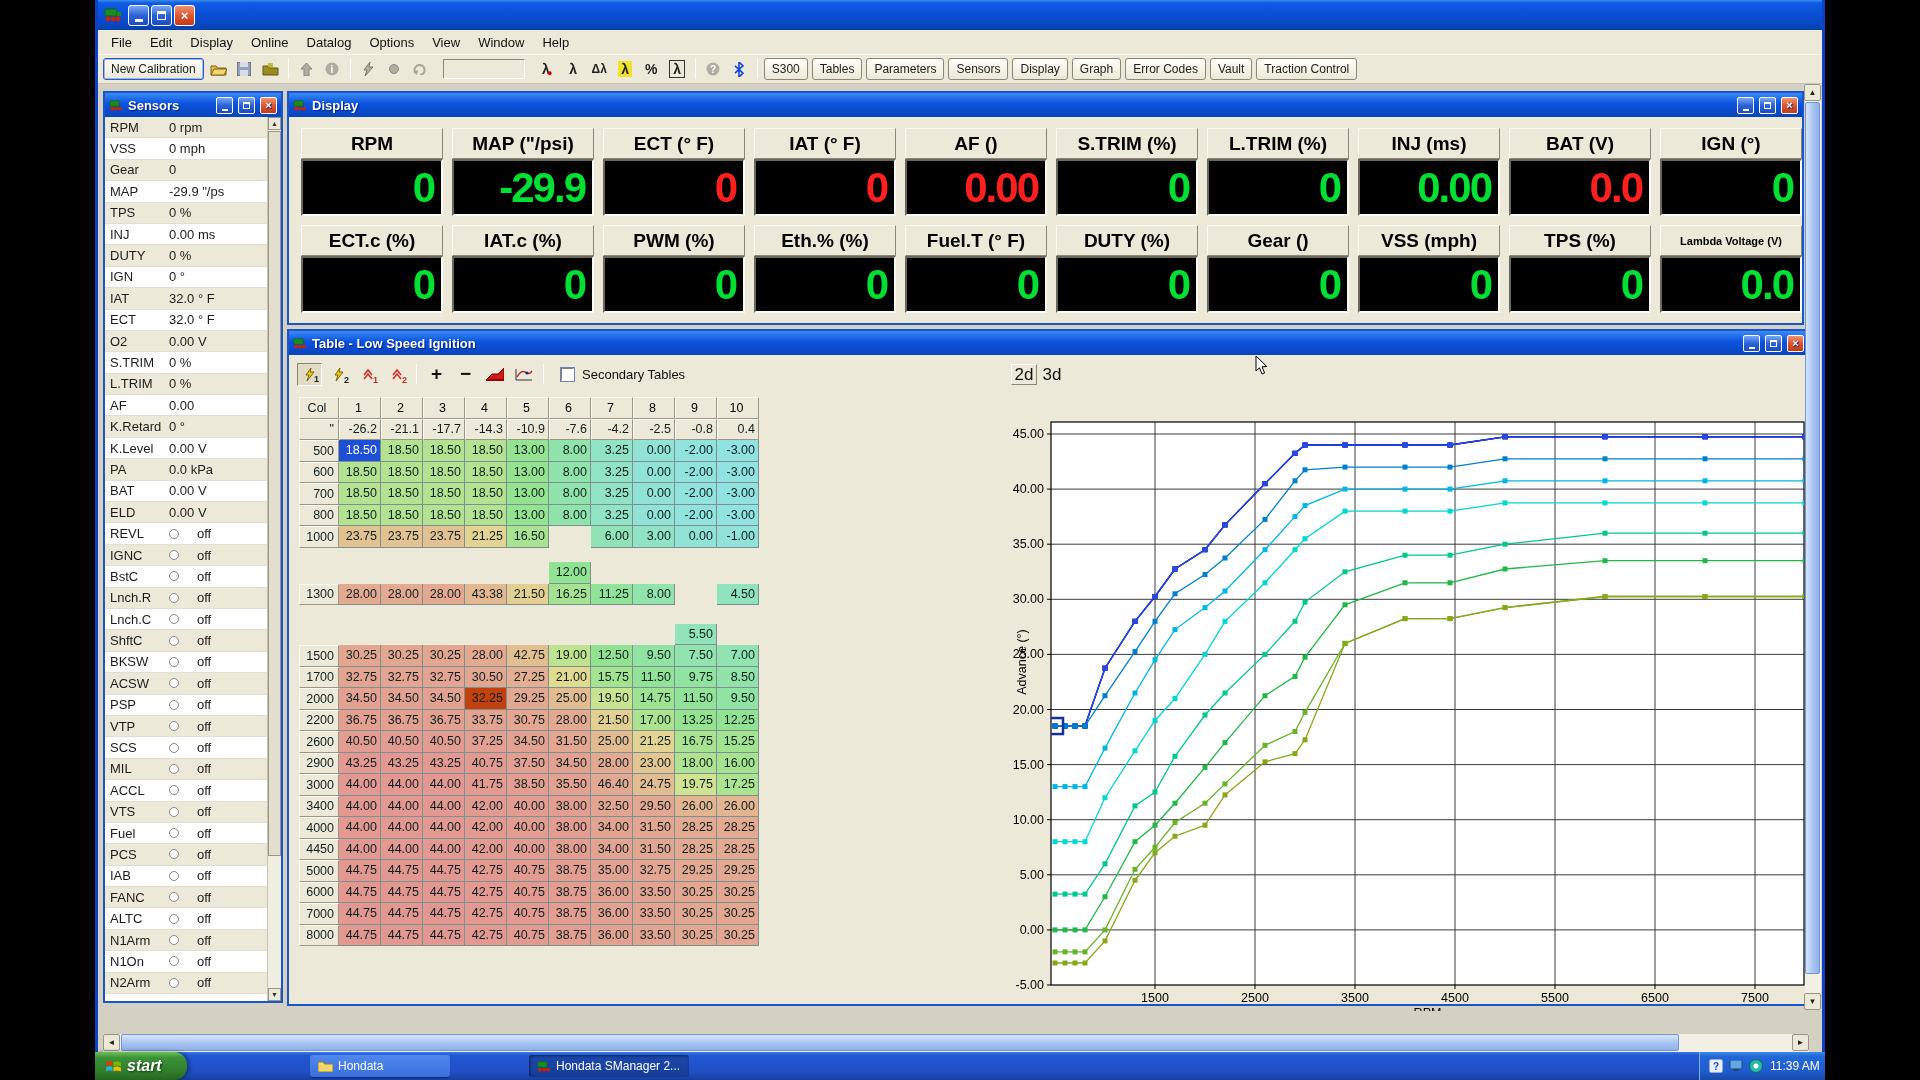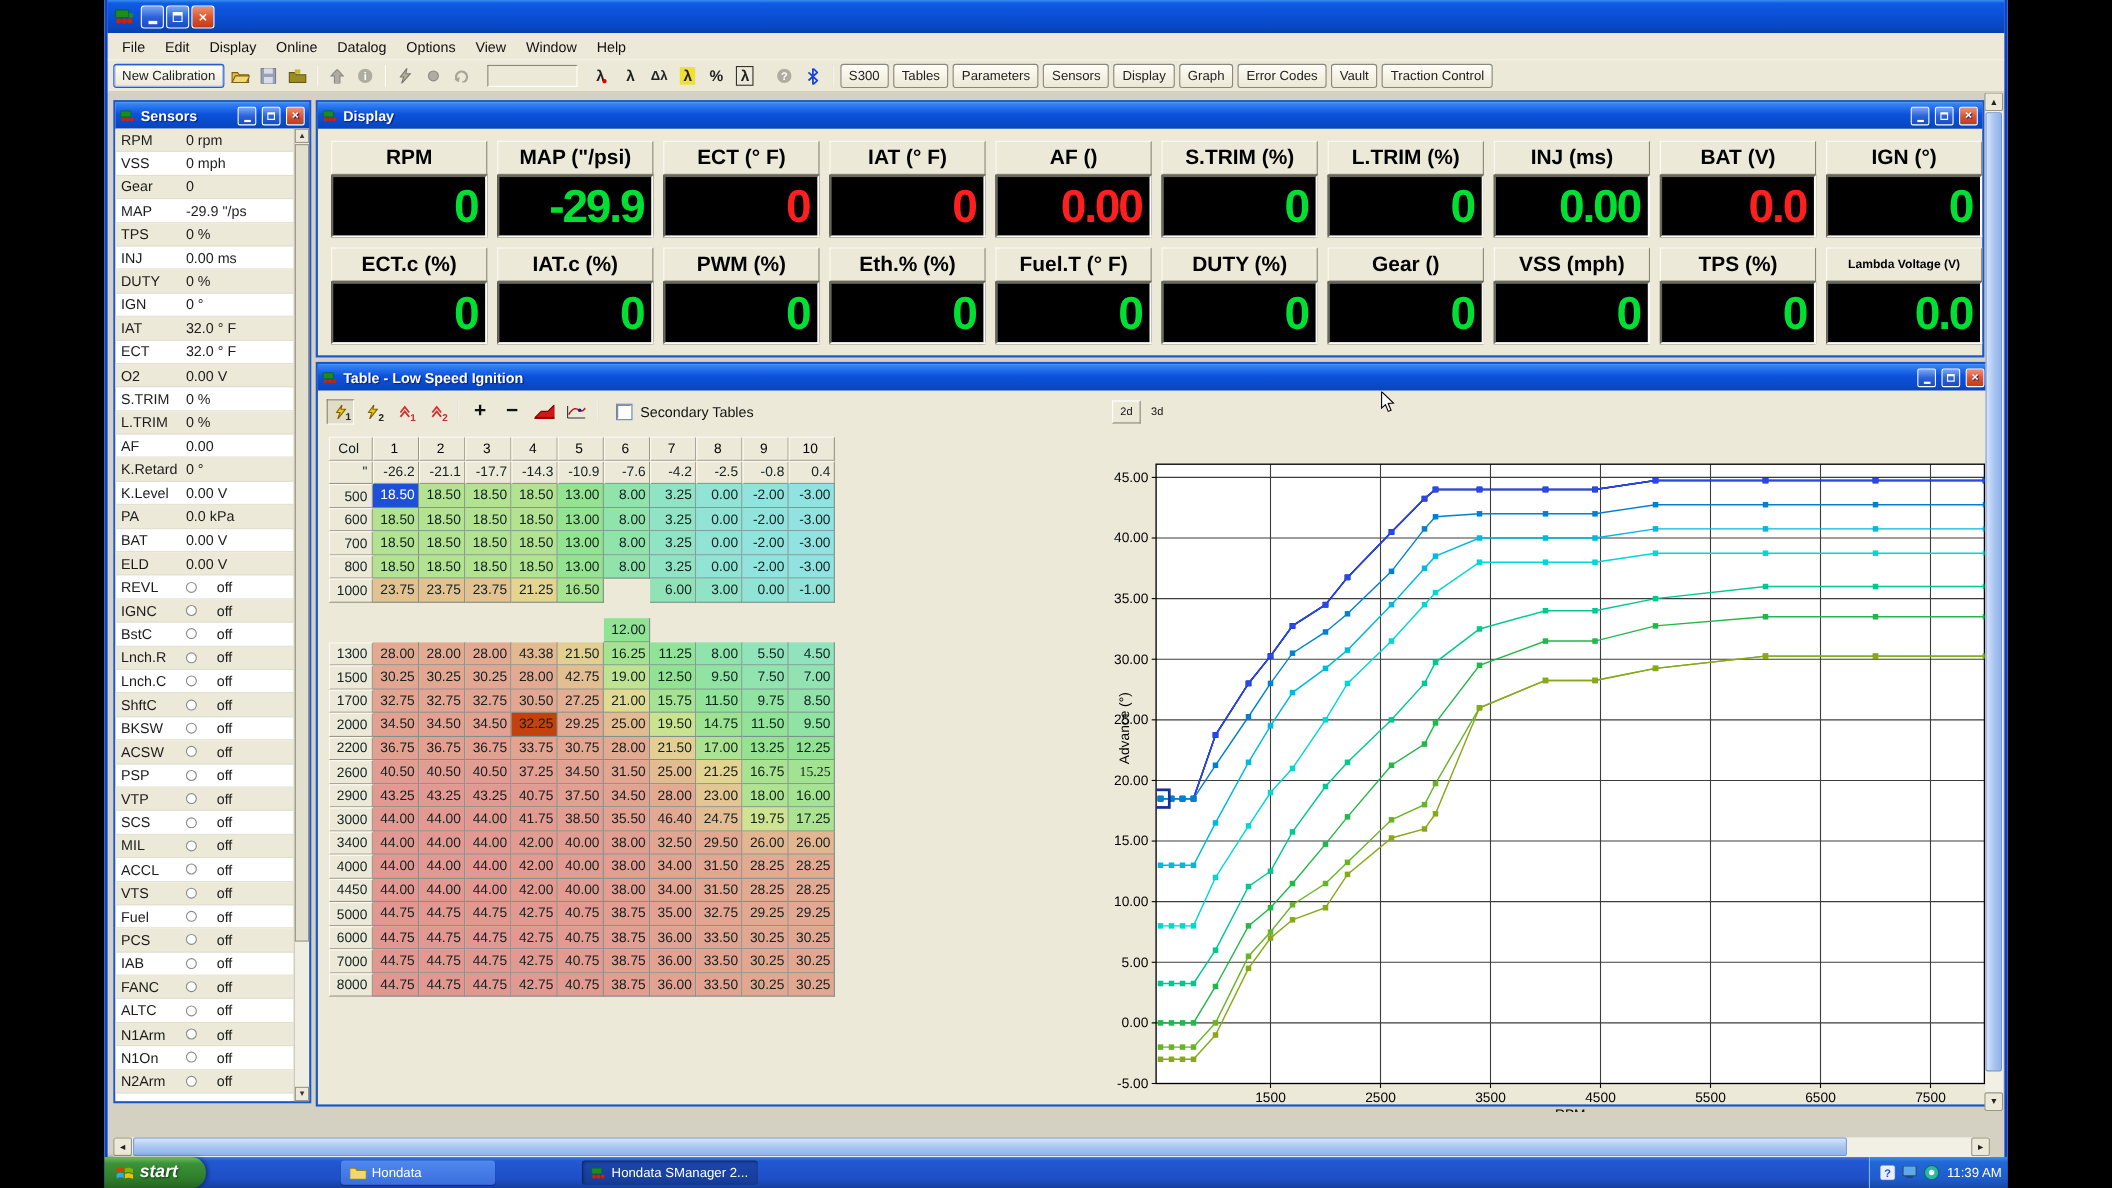--- a/index.html
+++ b/index.html
@@ -68,21 +68,21 @@
   .twi .sub{position:absolute;right:2px;bottom:1px;font-size:9px;font-weight:bold;color:#222}
   .chk{width:13px;height:13px;background:#fff;border:1px solid;border-color:#848276 #fff #fff #848276;outline:1px solid #6a86b8;margin:0 4px 0 10px}
   .ign-table{position:absolute;left:10px;top:66px}
   .trow{display:flex}
   .tc{width:42px;height:21.5px;font-size:12.5px;color:#102020;display:flex;align-items:center;justify-content:flex-end;
     padding-right:3px;border-right:1px solid #7d8f8f;border-bottom:1px solid #7d8f8f}
   .tc.hd{background:#ece9d8;border:1px solid;border-color:#fbfaf4 #9a9684 #9a9684 #fbfaf4;justify-content:center;color:#000}
   .tc.rh{width:40px;background:#ece9d8;border:1px solid;border-color:#fbfaf4 #9a9684 #9a9684 #fbfaf4;justify-content:flex-end;padding-right:4px}
   .tc.bst{background:#ece9d8;border:1px solid;border-color:#fbfaf4 #9a9684 #9a9684 #fbfaf4}
   .tc.sel{background:#1e4fd7;color:#fff}
-  .gtab{position:absolute;top:33px;width:26px;height:21px;display:flex;align-items:center;justify-content:center;font-size:10px;color:#111}
+  .gtab{position:absolute;top:33px;width:26px;height:21px;display:flex;align-items:center;justify-content:center;font-size:17px;color:#111}
   .gtab.active{border:1px solid #9a9684;border-color:#fff #8a8678 #8a8678 #fff;background:#ece9d8}
   .chart-wrap{position:absolute;left:660px;top:80px;width:862px;height:600px}
   
   .hscroll{position:absolute;left:5px;bottom:0;height:18px;width:1706px;background:#f2f0e4}
   .vscroll{position:absolute;right:1px;top:0;width:16px;height:926px;background:#f2f0e4}
   .sarr{position:absolute;width:17px;height:17px;background:#ece9d8;border:1px solid #9a9684;border-radius:2px;
     display:flex;align-items:center;justify-content:center;font-size:8px;color:#222}
   .hthumb{position:absolute;left:18px;top:0;height:17px;width:1558px;border-radius:2px;
     background:linear-gradient(180deg,#d7e5fb,#aac6f2 50%,#8fb2ea);border:1px solid #6e96d8}
   .vthumb{position:absolute;top:18px;left:0;width:15px;height:872px;border-radius:2px;
@@ -626,21 +626,21 @@
             <div class="trow">
               <div class="tc rh">1300</div>
               <div class="tc" style="background: rgb(227, 170, 145);">28.00</div>
               <div class="tc" style="background: rgb(227, 170, 145);">28.00</div>
               <div class="tc" style="background: rgb(227, 170, 145);">28.00</div>
               <div class="tc" style="background: rgb(227, 185, 145);">43.38</div>
               <div class="tc" style="background: rgb(227, 207, 145);">21.50</div>
               <div class="tc" style="background: rgb(166, 227, 145);">16.25</div>
               <div class="tc" style="background: rgb(145, 227, 153);">11.25</div>
               <div class="tc" style="background: rgb(145, 227, 172);">8.00</div>
-              <div class="tc" style="background: rgb(145, 227, 185);">5.50</div>
+              <div class="tc" style="background: rgb(145, 227, 185); margin-top: 40px;">5.50</div>
               <div class="tc" style="background: rgb(145, 227, 190);">4.50</div>
             </div>
             <div class="trow">
               <div class="tc rh">1500</div>
               <div class="tc" style="background: rgb(227, 167, 145);">30.25</div>
               <div class="tc" style="background: rgb(227, 167, 145);">30.25</div>
               <div class="tc" style="background: rgb(227, 167, 145);">30.25</div>
               <div class="tc" style="background: rgb(227, 170, 145);">28.00</div>
               <div class="tc" style="background: rgb(227, 190, 145);">42.75</div>
               <div class="tc" style="background: rgb(191, 227, 145);">19.00</div>
@@ -692,21 +692,21 @@
               <div class="tc rh">2600</div>
               <div class="tc" style="background: rgb(227, 156, 145);">40.50</div>
               <div class="tc" style="background: rgb(227, 156, 145);">40.50</div>
               <div class="tc" style="background: rgb(227, 156, 145);">40.50</div>
               <div class="tc" style="background: rgb(227, 159, 145);">37.25</div>
               <div class="tc" style="background: rgb(227, 162, 145);">34.50</div>
               <div class="tc" style="background: rgb(227, 166, 145);">31.50</div>
               <div class="tc" style="background: rgb(227, 187, 145);">25.00</div>
               <div class="tc" style="background: rgb(227, 212, 145);">21.25</div>
               <div class="tc" style="background: rgb(169, 227, 145);">16.75</div>
-              <div class="tc" style="background: rgb(161, 227, 145); font-family: Liberation Serif, serif;">15.25</div>
+              <div class="tc" style="background: rgb(161, 227, 145);">15.25</div>
             </div>
             <div class="trow">
               <div class="tc rh">2900</div>
               <div class="tc" style="background: rgb(227, 152, 145);">43.25</div>
               <div class="tc" style="background: rgb(227, 152, 145);">43.25</div>
               <div class="tc" style="background: rgb(227, 152, 145);">43.25</div>
               <div class="tc" style="background: rgb(227, 155, 145);">40.75</div>
               <div class="tc" style="background: rgb(227, 159, 145);">37.50</div>
               <div class="tc" style="background: rgb(227, 162, 145);">34.50</div>
               <div class="tc" style="background: rgb(227, 170, 145);">28.00</div>

